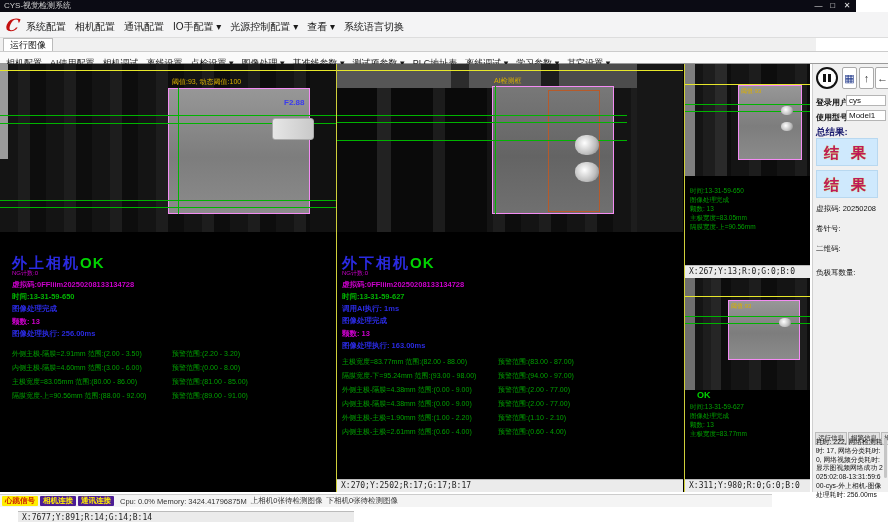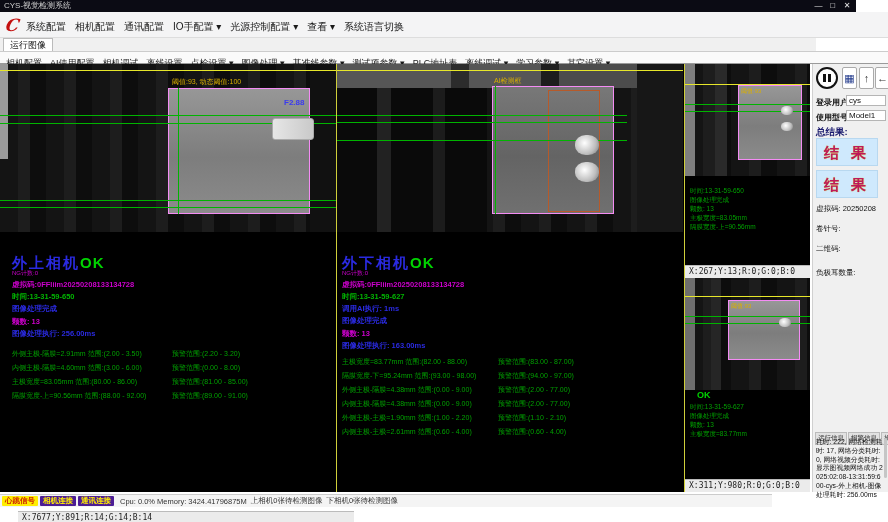--- a/index.html
+++ b/index.html
@@ -257,20 +257,21 @@
           <span class="m-warn">预警范围:(1.10 - 2.10)</span>
         </div>
         <div class="measure-row">
           <span class="m-name">内侧主极-主极=2.61mm 范围:(0.60 - 4.00)</span>
           <span class="m-warn">预警范围:(0.60 - 4.00)</span>
         </div>
       </div>
   </div>
 
   <div class="view-sb" style="left:18px;top:479px;width:336px;margin-top:32px;">X:7677;Y:891;R:14;G:14;B:14</div>
+  <div class="view-sb" style="left:337px;top:479px;width:346px;">X:270;Y:2502;R:17;G:17;B:17</div>
 
   <div class="panel">
     <div class="panel-btns">
       <div class="btn-pause">
         <span class="bar b1"></span>
         <span class="bar b2"></span>
       </div>
       <div class="panel-iconbtn k"><span>▦</span></div>
       <div class="panel-iconbtn u"><span>↑</span></div>
       <div class="panel-iconbtn l"><span>←</span></div>

